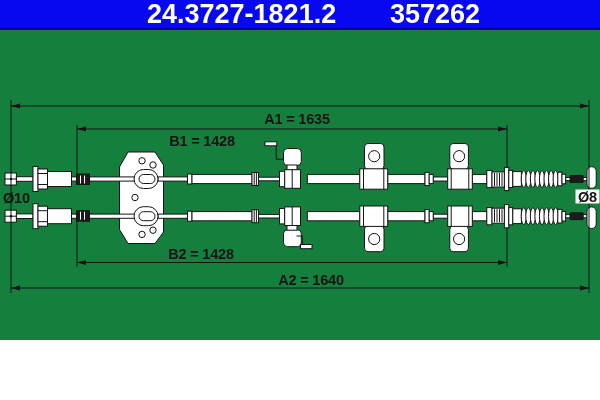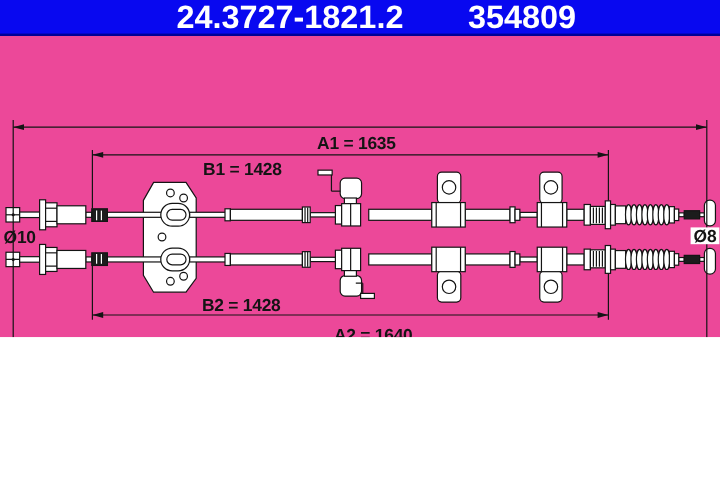--- a/index.html
+++ b/index.html
@@ -1,16 +1,16 @@
 <!DOCTYPE html>
 <html style="--bar: #0808f0; --line: #141414;"><head>
 <meta charset="utf-8">
 <style>
   html,body{margin:0;padding:0;background:#fff;}
-  #stage{position:relative;width:600px;height:281px;background:#ec4899;overflow:hidden;
+  #stage{position:relative;width:600px;height:340px;background:#15803d;overflow:hidden;
          font-family:"Liberation Sans",sans-serif;}
   
   #hdr{position:absolute;left:0;top:0;width:600px;height:28px;
        background:var(--bar,#0808f0);border-bottom:2px solid #000095;}
   #hdr span{position:absolute;top:-1px;color:#fff;font-weight:bold;font-size:27px;
             letter-spacing:0px;white-space:pre;}
   #pn{left:147px;}
   #rn{left:390px;}
   
   svg{position:absolute;left:0;top:0;}
@@ -22,21 +22,21 @@
   text.dim{font-family:"Liberation Sans",sans-serif;font-weight:bold;font-size:14.5px;
            letter-spacing:-0.2px;fill:var(--line,#141414);}
 </style>
 </head>
 <body>
 
 <div id="stage">
 
   <div id="hdr">
     <span id="pn">24.3727-1821.2</span>
-    <span id="rn">354809</span>
+    <span id="rn">357262</span>
   </div>
 
   <svg width="600" height="400" viewBox="0 0 600 400">
     <defs>
 
       <g id="halfcable">
 
         <rect class="o" x="364.5" y="143.5" width="19.5" height="25.8" rx="3.5"></rect>
         <circle class="o" cx="374.2" cy="156.2" r="5.6"></circle>
         <rect class="o" x="449.8" y="143.5" width="18.6" height="25.8" rx="3.5"></rect>

